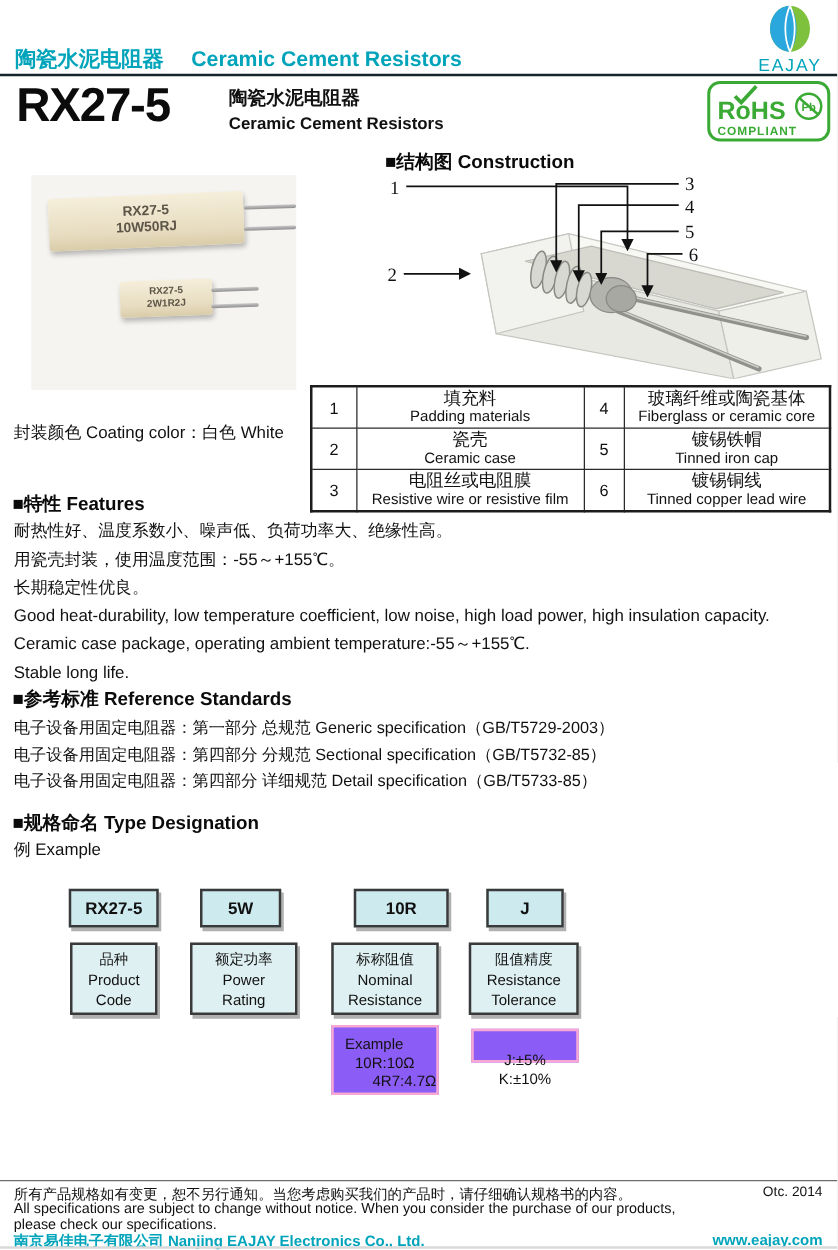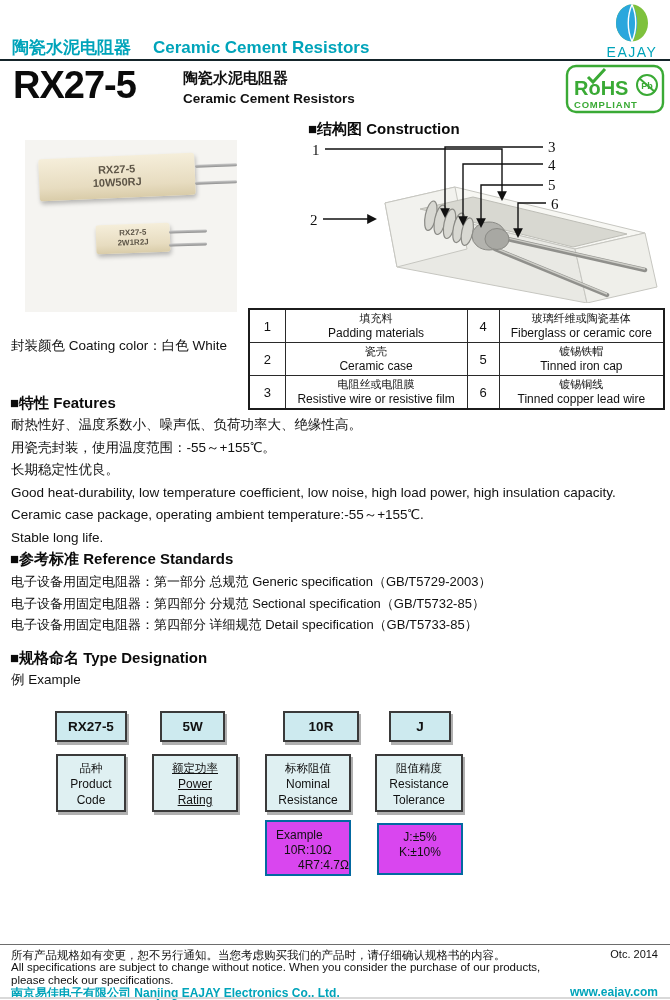--- a/index.html
+++ b/index.html
@@ -32,42 +32,42 @@
   .res-large { left:14px; top:16px; width:156px; height:42px; transform:rotate(-2.5deg); padding-top:7px; font-size:11px; line-height:13px; }
   .res-small { left:71px; top:84px; width:74px; height:29px; transform:rotate(-2deg); padding-top:4px; font-size:8px; line-height:9.5px; }
   .lead { position:absolute; height:2.5px; background:linear-gradient(#c9c9c9,#8f8f8f); border-radius:2px; }
   
   #coating { position:absolute; left:11px; top:337px; font-size:13.5px; }
   
   #parts-table { position:absolute; left:248px; top:308px; width:417px; border-collapse:collapse; border:2px solid #1c1c1c; }
   #parts-table td { border:1px solid #2a2a2a; text-align:center; padding:1px 2px; }
   #parts-table td.num { width:36px; font-size:13px; }
   #parts-table td.num2 { width:32px; font-size:13px; }
-  #parts-table .cn { font-size:11px; line-height:15px; }
+  #parts-table .cn { font-size:14px; line-height:15px; }
   #parts-table .en { font-size:12px; line-height:15px; }
   
   #features-heading { position:absolute; left:10px; top:394px; }
   #features-lines { position:absolute; left:11px; top:414px; }
   #features-lines .line { font-size:13.5px; line-height:22.5px; white-space:nowrap; }
   
   #standards-heading { position:absolute; left:10px; top:550px; }
   #standards-lines { position:absolute; left:11px; top:571px; }
   #standards-lines .line { font-size:13px; line-height:21.5px; white-space:nowrap; }
   
   #designation-heading { position:absolute; left:10px; top:649px; }
   #example-label { position:absolute; left:11px; top:671px; font-size:13.5px; }
   .code-box { position:absolute; top:711px; height:31px; background:#cdeaef; border:2px solid #3a3a3a; box-shadow:2px 3px 0 #b0b0b0; text-align:center; font-weight:bold; font-size:13.5px; line-height:27px; }
   .label-box { position:absolute; top:754px; height:58px; background:#dff0f2; border:2px solid #3a3a3a; box-shadow:2px 3px 0 #b0b0b0; text-align:center; padding-top:4px; }
   .label-box .cn { font-size:11.5px; line-height:16px; }
   .label-box .en { font-size:12px; line-height:16px; }
-  .plain-box { position:absolute; background:#d946ef; border:2px solid #0369a1; font-size:12px; }
+  .plain-box { position:absolute; background:#8b5cf6; border:2px solid #f9a8d4; font-size:12px; }
   #example-box { left:265px; top:820px; width:86px; height:56px; padding:6px 0 0 9px; line-height:15px; }
   #example-box .i1 { padding-left:8px; }
   #example-box .i2 { padding-left:4px;text-align:right; }
-  #tolerance-box { left:377px; top:823px; width:86px; height:52px; text-align:center; padding-top:5px; line-height:15px; }
+  #tolerance-box { left:377px; top:823px; width:86px; height:27px; text-align:center; padding-top:16px; line-height:15px; }
   
   #footer-rule { position:absolute; left:0; top:944px; width:670px; height:1px; background:#6d6d6d; }
   #footer-bottom-rule { position:absolute; left:0; top:997px; width:670px; height:2px; background:#d9d9d9; }
   .foot-cn { position:absolute; left:11px; top:948px; font-size:11.5px; }
   .foot-date { position:absolute; right:12px; top:948px; font-size:11px; }
   .foot-en1 { position:absolute; left:11px; top:961px; font-size:11.5px; }
   .foot-en2 { position:absolute; left:11px; top:974px; font-size:11.5px; }
   .foot-company { position:absolute; left:11px; top:985px; font-size:12px; font-weight:bold; color:#00a4ba; }
   .foot-site { position:absolute; right:12px; top:985px; font-size:12px; font-weight:bold; color:#00a4ba; }
 </style>
@@ -238,21 +238,21 @@
   <div class="code-box" style="left:55px; width:72px;">RX27-5</div>
   <div class="code-box" style="left:160px; width:65px;">5W</div>
   <div class="code-box" style="left:283px; width:76px;">10R</div>
   <div class="code-box" style="left:389px; width:62px;">J</div>
 
   <div class="label-box" style="left:56px; width:70px;">
     <div class="cn">品种</div>
     <div class="en">Product</div>
     <div class="en">Code</div>
   </div>
-  <div class="label-box" style="left:152px; width:86px;text-decoration:underline;">
+  <div class="label-box" style="left:152px; width:86px;">
     <div class="cn">额定功率</div>
     <div class="en">Power</div>
     <div class="en">Rating</div>
   </div>
   <div class="label-box" style="left:265px; width:86px;">
     <div class="cn">标称阻值</div>
     <div class="en">Nominal</div>
     <div class="en">Resistance</div>
   </div>
   <div class="label-box" style="left:375px; width:88px;">

